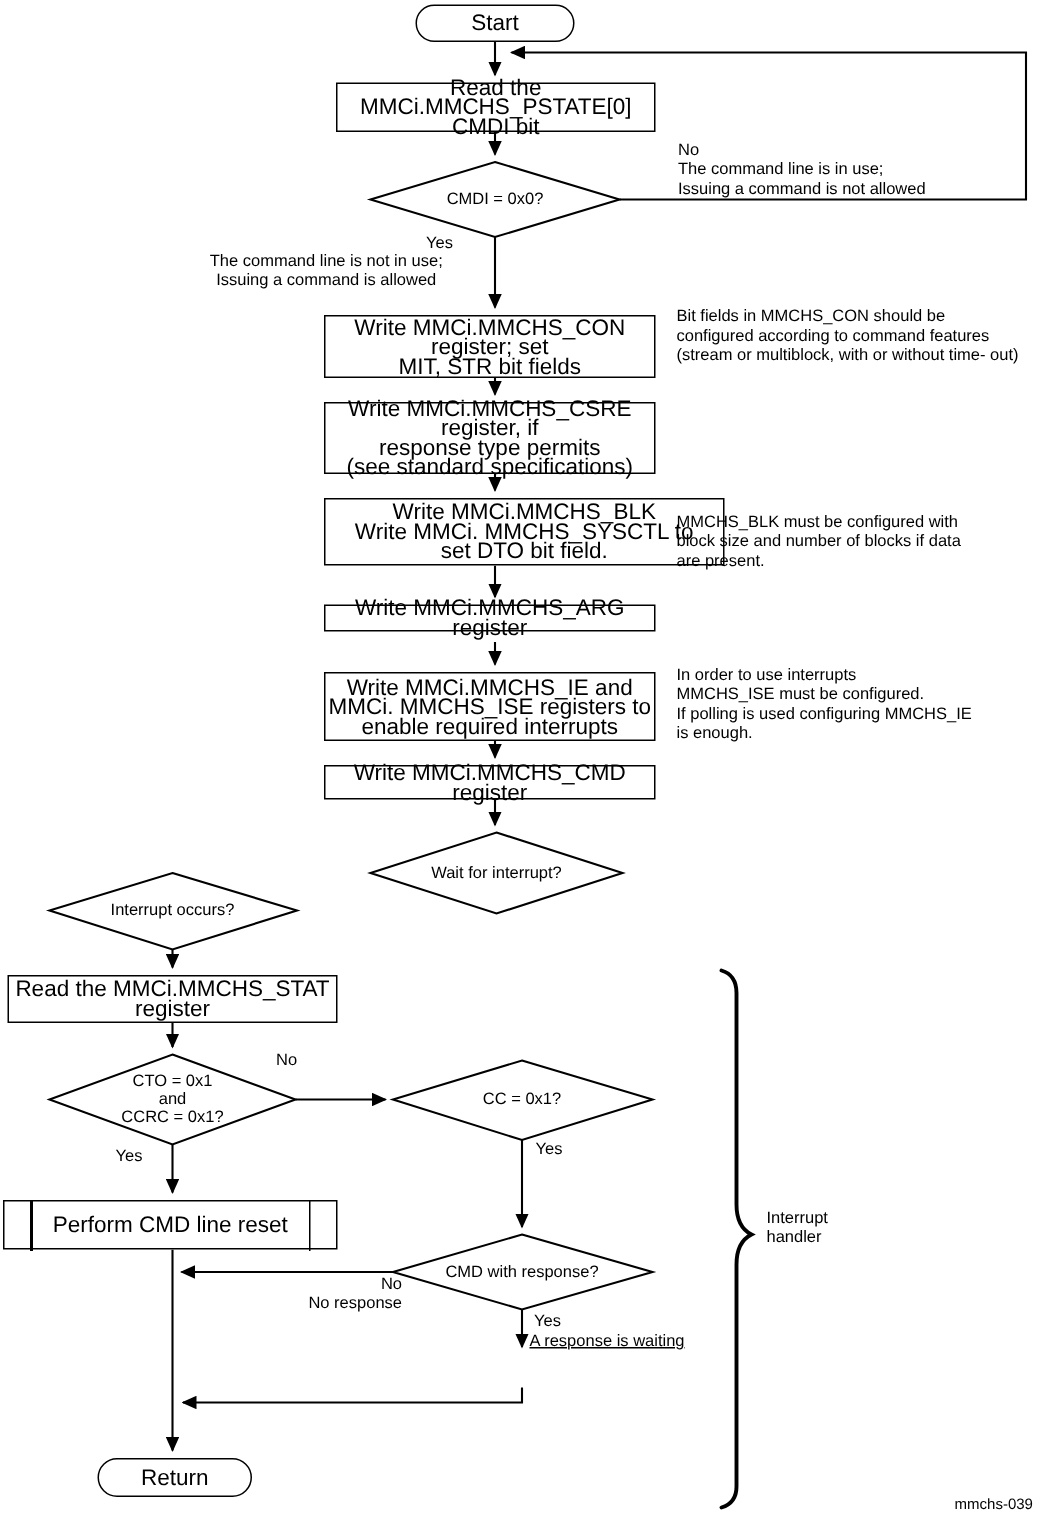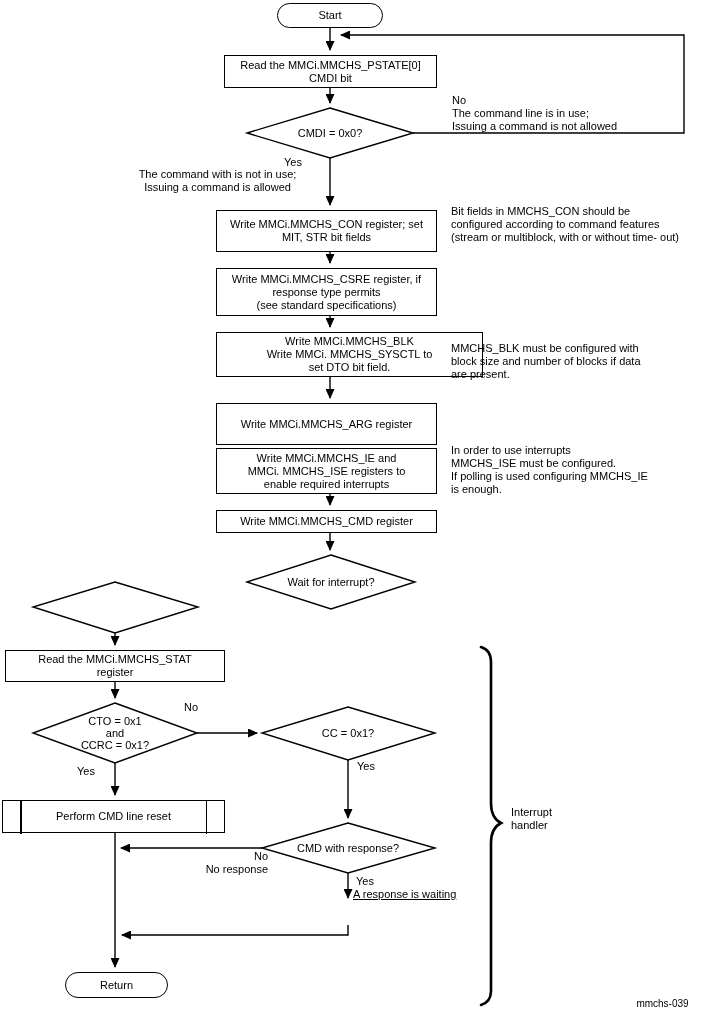--- a/index.html
+++ b/index.html
@@ -4,21 +4,21 @@
 <style>
   html,body{margin:0;padding:0;background:#ffffff;}
   .stage{
     position:relative;width:703px;height:1014px;background:#ffffff;
     font-family:"Liberation Sans","DejaVu Sans",sans-serif;
     color:#000;overflow:hidden;
   }
   .wires{position:absolute;left:0;top:0;}
   .node{
     position:absolute;display:flex;align-items:center;justify-content:center;
-    box-sizing:border-box;text-align:center;font-size:11px;line-height:13px;
+    box-sizing:border-box;text-align:center;font-size:15px;line-height:13px;
     white-space:pre-line;background:#fff;
   }
   .rect{border:1.5px solid #000;}
   .oval{border:1.5px solid #000;border-radius:14px;}
   .dtext{
     position:absolute;display:flex;align-items:center;justify-content:center;
     text-align:center;font-size:11px;line-height:12px;white-space:pre-line;
   }
   .lbl{
     position:absolute;font-size:11px;line-height:13px;white-space:pre-line;
@@ -88,21 +88,21 @@
   <div class="node rect" style="left:216px;top:268px;width:221px;height:48px">
     <span>Write MMCi.MMCHS_CSRE register, if
 response type permits
 (see standard specifications)</span>
   </div>
   <div class="node rect" style="left:216px;top:332px;width:267px;height:45px">
     <span>Write MMCi.MMCHS_BLK
 Write MMCi. MMCHS_SYSCTL to
 set DTO bit field.</span>
   </div>
-  <div class="node rect" style="left:216px;top:403px;width:221px;height:42px">
+  <div class="node rect" style="left:216px;top:403px;width:221px;height:18px">
     <span>Write MMCi.MMCHS_ARG register</span>
   </div>
   <div class="node rect" style="left:216px;top:448px;width:221px;height:46px">
     <span>Write MMCi.MMCHS_IE and
 MMCi. MMCHS_ISE registers to
 enable required interrupts</span>
   </div>
   <div class="node rect" style="left:216px;top:510px;width:221px;height:23px">
     <span>Write MMCi.MMCHS_CMD register</span>
   </div>
@@ -113,31 +113,32 @@
 
   <div class="node rect" style="left:2px;top:800px;width:223px;height:33px">
     <div class="sidebar-inner" style="left:17px"></div>
     <div class="sidebar-inner" style="right:17px"></div>
     <span>Perform CMD line reset</span>
   </div>
 
 
   <div class="dtext" style="left:255px;top:118px;width:150px;height:30px">CMDI = 0x0?</div>
   <div class="dtext" style="left:256px;top:568px;width:150px;height:28px">Wait for interrupt?</div>
+  <div class="dtext" style="left:40px;top:594px;width:150px;height:26px">Interrupt occurs?</div>
   <div class="dtext" style="left:45px;top:714px;width:140px;height:38px">CTO = 0x1
 and
 CCRC = 0x1?</div>
   <div class="dtext" style="left:283px;top:720px;width:130px;height:26px">CC = 0x1?</div>
   <div class="dtext" style="left:273px;top:835px;width:150px;height:26px">CMD with response?</div>
 
   <div class="lbl" style="left:452px;top:94px;">No
 The command line is in use;
 Issuing a command is not allowed</div>
   <div class="lbl" style="left:284px;top:156px;">Yes</div>
-  <div class="lbl center" style="left:110px;top:168px;width:215px;">The command with is not in use;
+  <div class="lbl center" style="left:110px;top:168px;width:215px;">The command line is not in use;
 Issuing a command is allowed</div>
   <div class="lbl" style="left:451px;top:205px;">Bit fields in MMCHS_CON should be
 configured according to command features
 (stream or multiblock, with or without time- out)</div>
   <div class="lbl" style="left:451px;top:342px;">MMCHS_BLK must be configured with
 block size and number of blocks if data
 are present.</div>
   <div class="lbl" style="left:451px;top:444px;">In order to use interrupts
 MMCHS_ISE must be configured.
 If polling is used configuring MMCHS_IE

